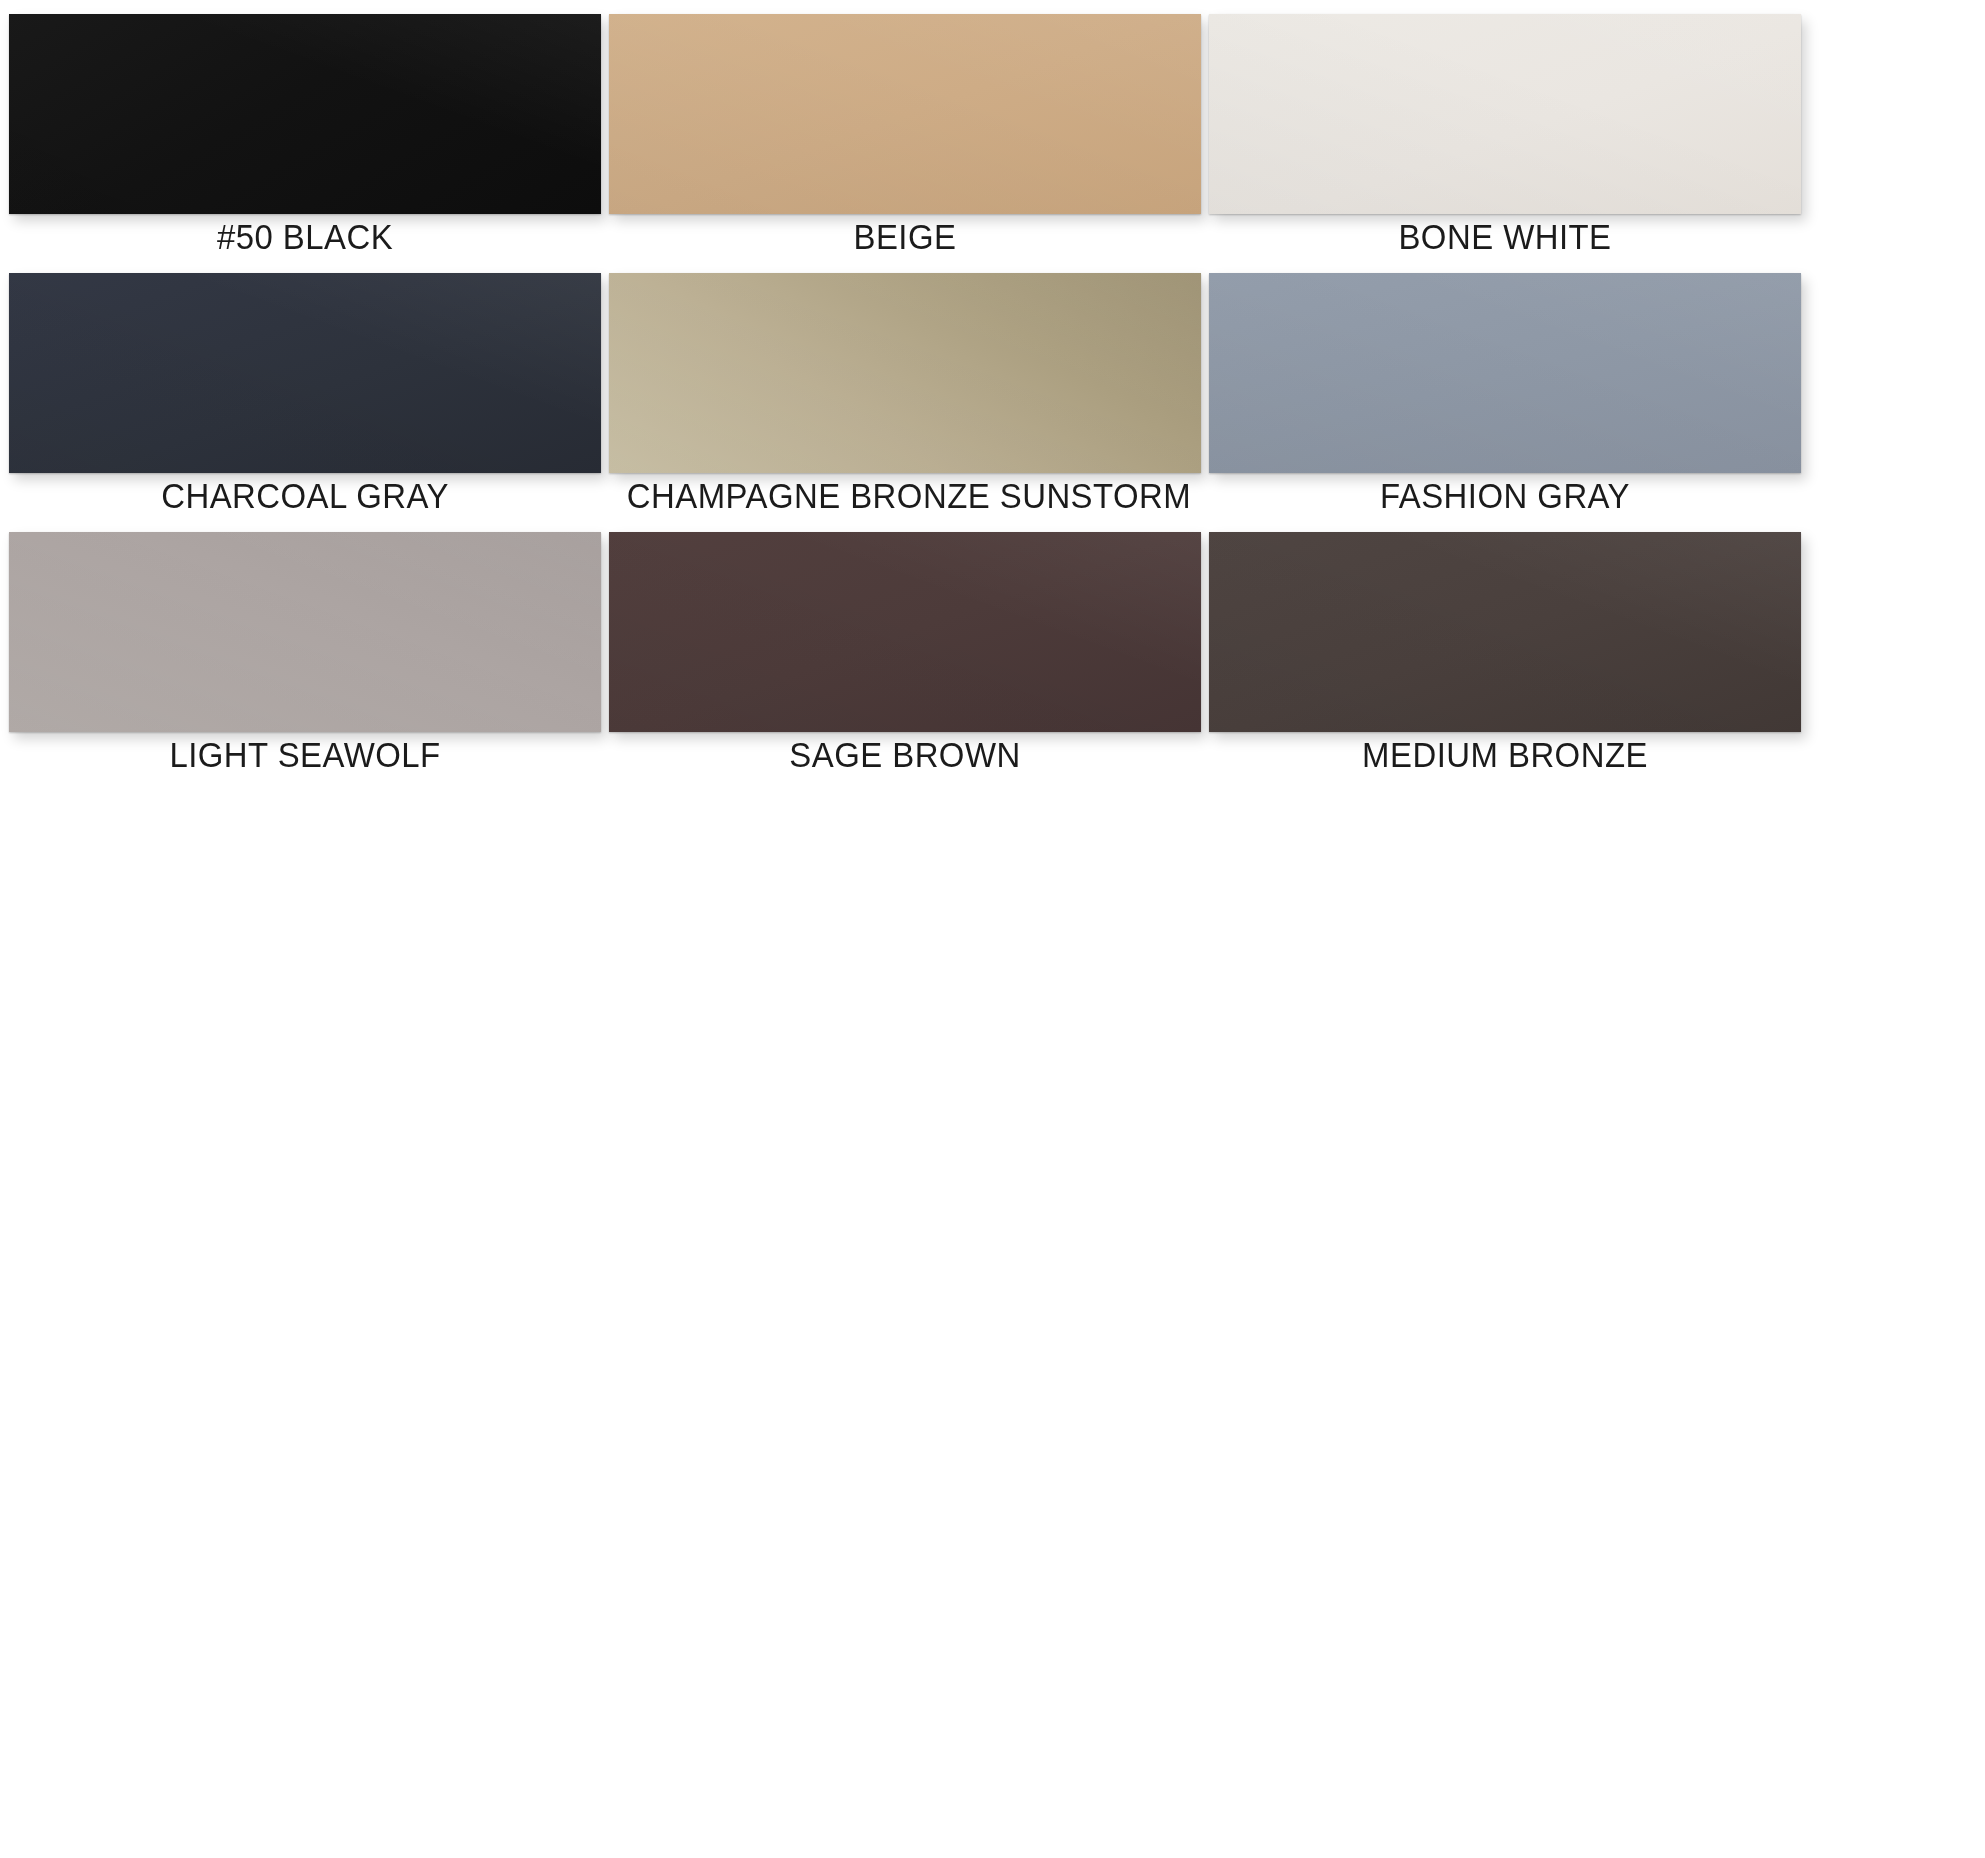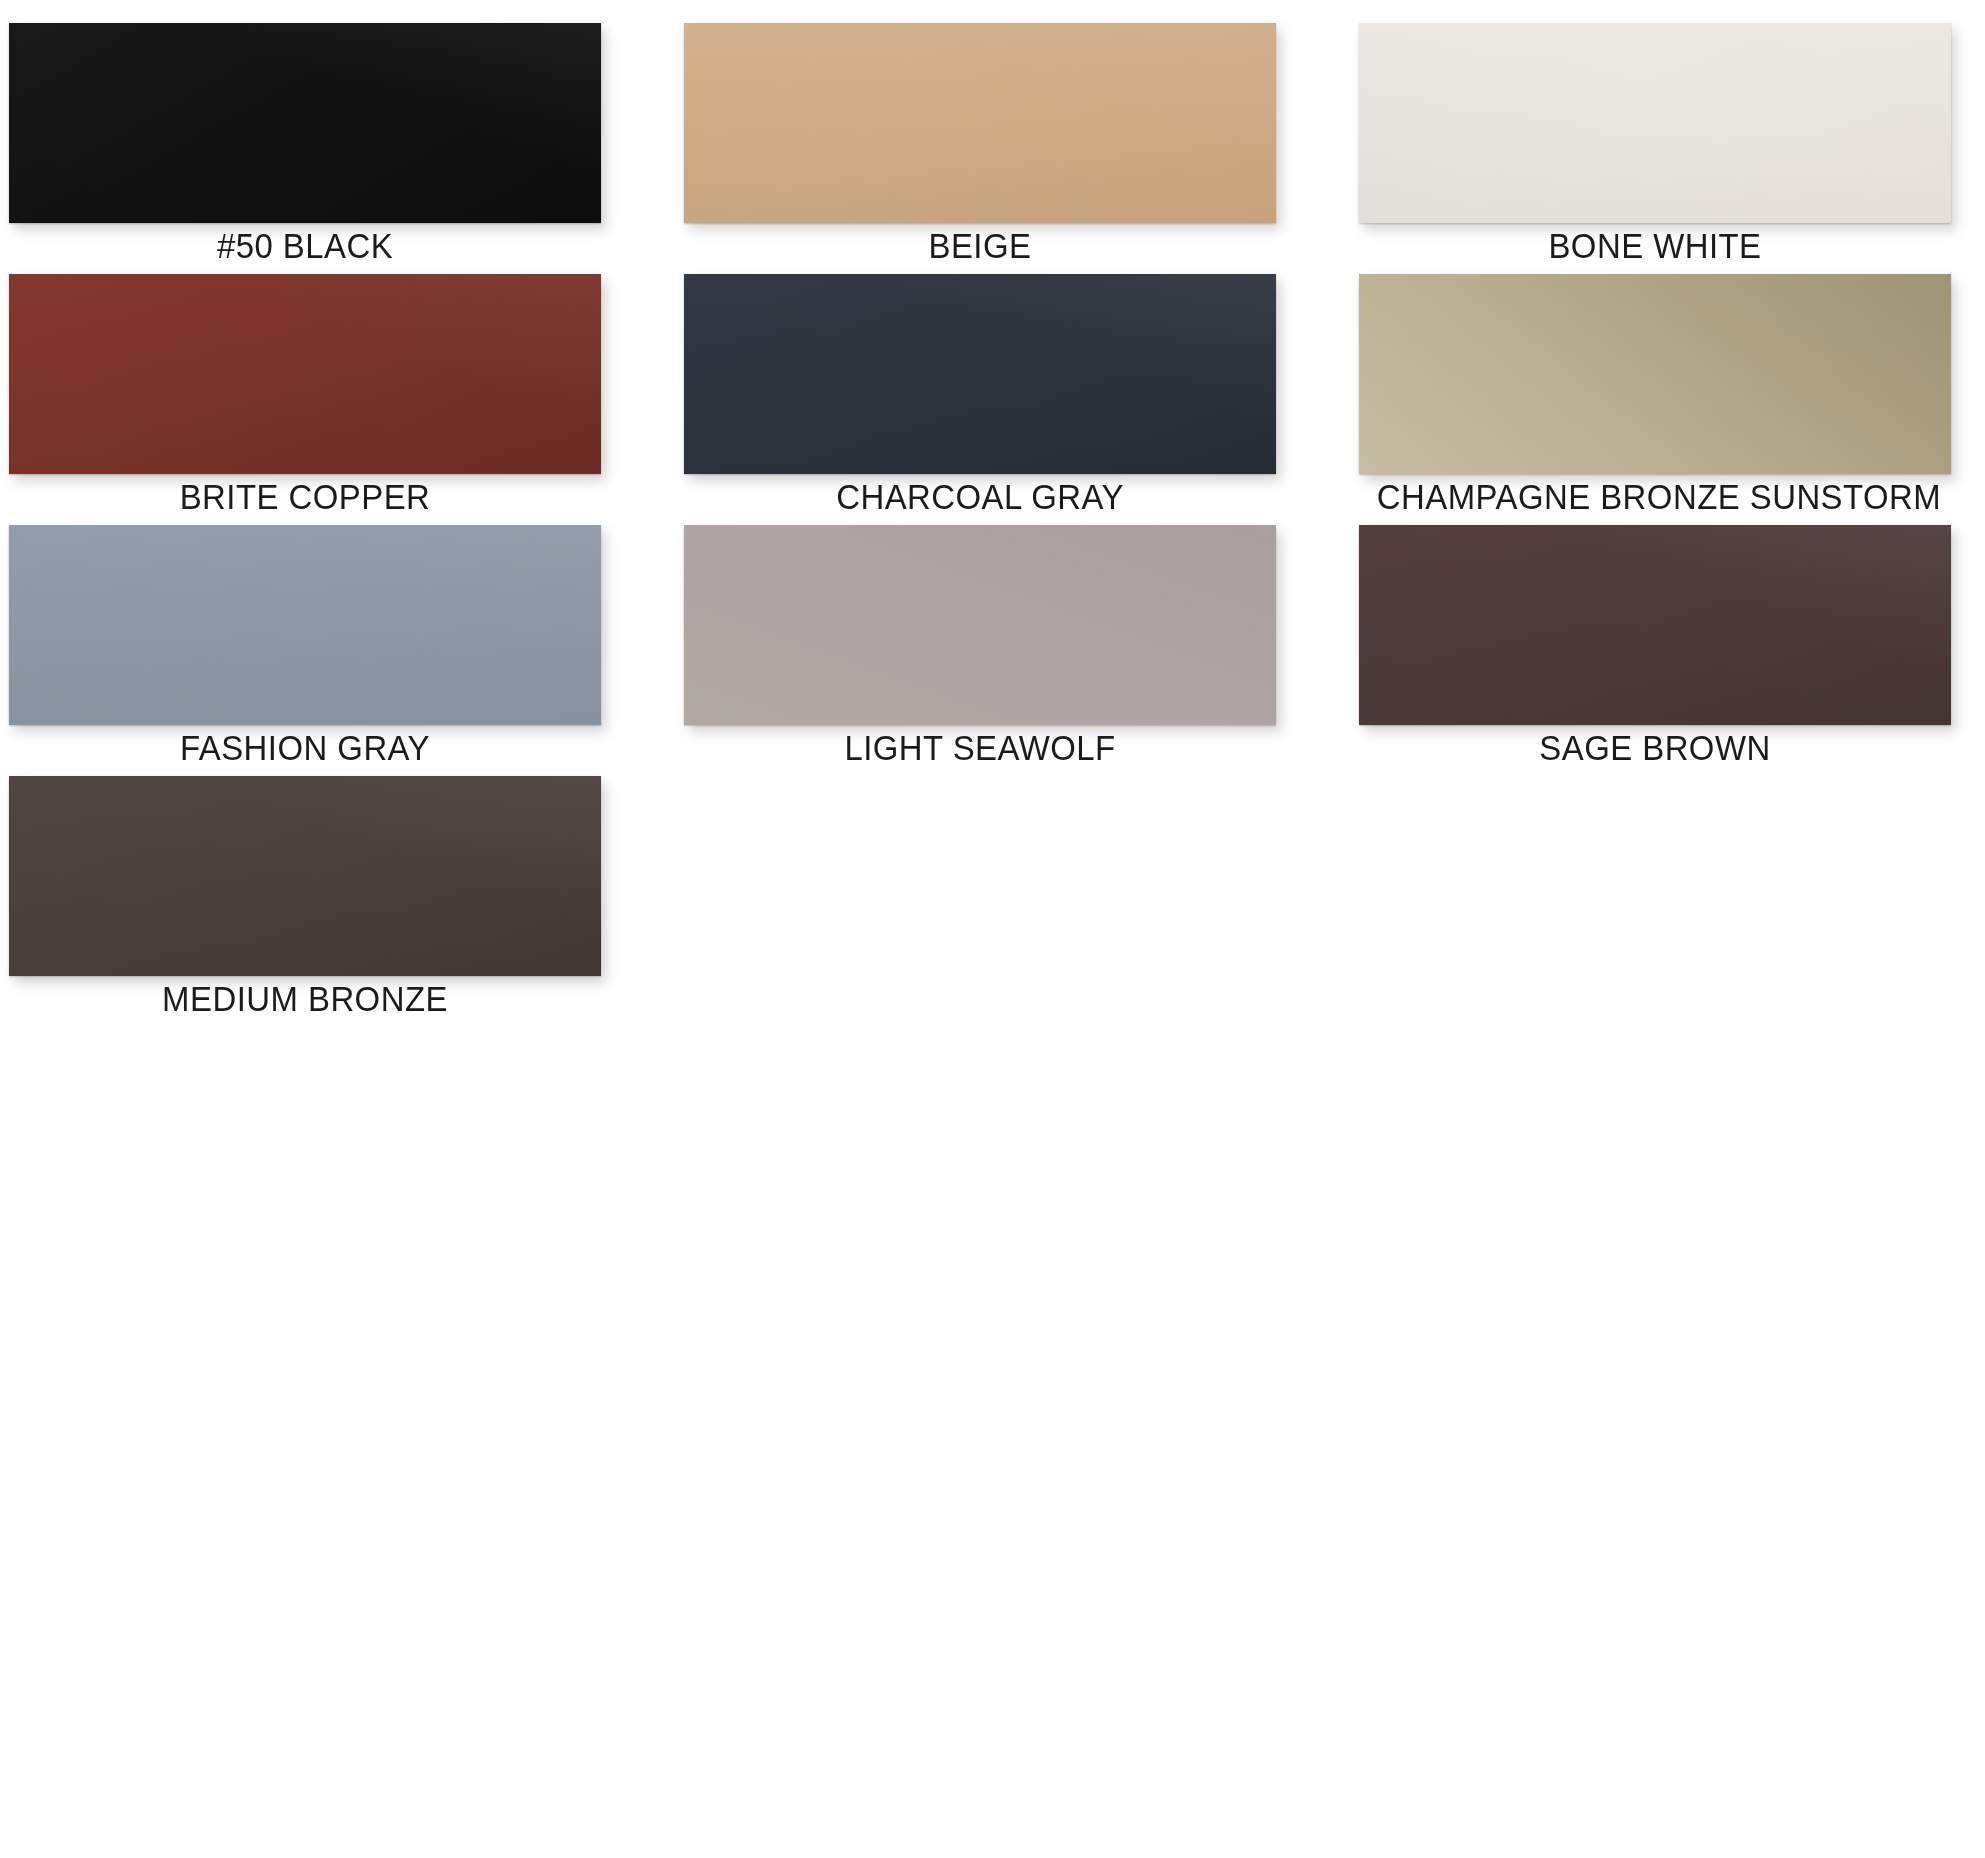--- a/index.html
+++ b/index.html
@@ -17,28 +17,29 @@
   #board {
     position: relative;
     width: 1986px;
     height: 1858px;
     background: #ffffff;
   }
 
   .swatch-grid {
     position: absolute;
     left: 0;
-    top: 16px;
+    top: 7px;
     width: 1986px;
     display: grid;
     grid-template-columns: repeat(3, 592px);
     column-gap: 83px;
     row-gap: 0;
     padding-left: 8.6px;
     box-sizing: border-box;
+    gap: 8px;
   }
 
   .cell {
     width: 592px;
     height: 251px;
     position: relative;
   }
 
   .chip-wrap {
     position: relative;
@@ -155,30 +156,20 @@
           <div class="chip">
             <div class="base" style="background: linear-gradient(160deg, rgb(237, 234, 229) 0%, rgb(234, 230, 225) 55%, rgb(228, 223, 217) 100%);"></div>
             <div class="sheen" style="background: linear-gradient(200deg, rgba(255, 255, 255, 0.05) 0%, rgba(255, 255, 255, 0) 38%, rgba(0, 0, 0, 0.035) 100%);"></div>
           </div>
         </div>
         <div class="label" style="color: rgb(27, 27, 27);">BONE WHITE</div>
       </div>
       <div class="cell">
         <div class="chip-wrap">
           <div class="chip">
-            <div class="base" style="background: linear-gradient(155deg, rgb(133, 57, 47) 0%, rgb(122, 51, 42) 45%, rgb(107, 44, 36) 100%);"></div>
-            <div class="grain grain-speckle"></div>
-            <div class="sheen" style="background: linear-gradient(200deg, rgba(255, 255, 255, 0.05) 0%, rgba(255, 255, 255, 0) 38%, rgba(0, 0, 0, 0.035) 100%);"></div>
-          </div>
-        </div>
-        <div class="label" style="color: rgb(27, 27, 27);">BRITE COPPER</div>
-      </div>
-      <div class="cell">
-        <div class="chip-wrap">
-          <div class="chip">
             <div class="base" style="background: linear-gradient(160deg, rgb(51, 56, 69) 0%, rgb(45, 50, 60) 55%, rgb(39, 43, 52) 100%);"></div>
             <div class="sheen" style="background: linear-gradient(200deg, rgba(255, 255, 255, 0.05) 0%, rgba(255, 255, 255, 0) 38%, rgba(0, 0, 0, 0.035) 100%);"></div>
           </div>
         </div>
         <div class="label" style="color: rgb(27, 27, 27);">CHARCOAL GRAY</div>
       </div>
       <div class="cell">
         <div class="chip-wrap">
           <div class="chip">
             <div class="base" style="background: linear-gradient(215deg, rgb(155, 143, 112) 0%, rgb(171, 159, 128) 30%, rgb(189, 177, 149) 62%, rgb(205, 196, 169) 100%);"></div>

